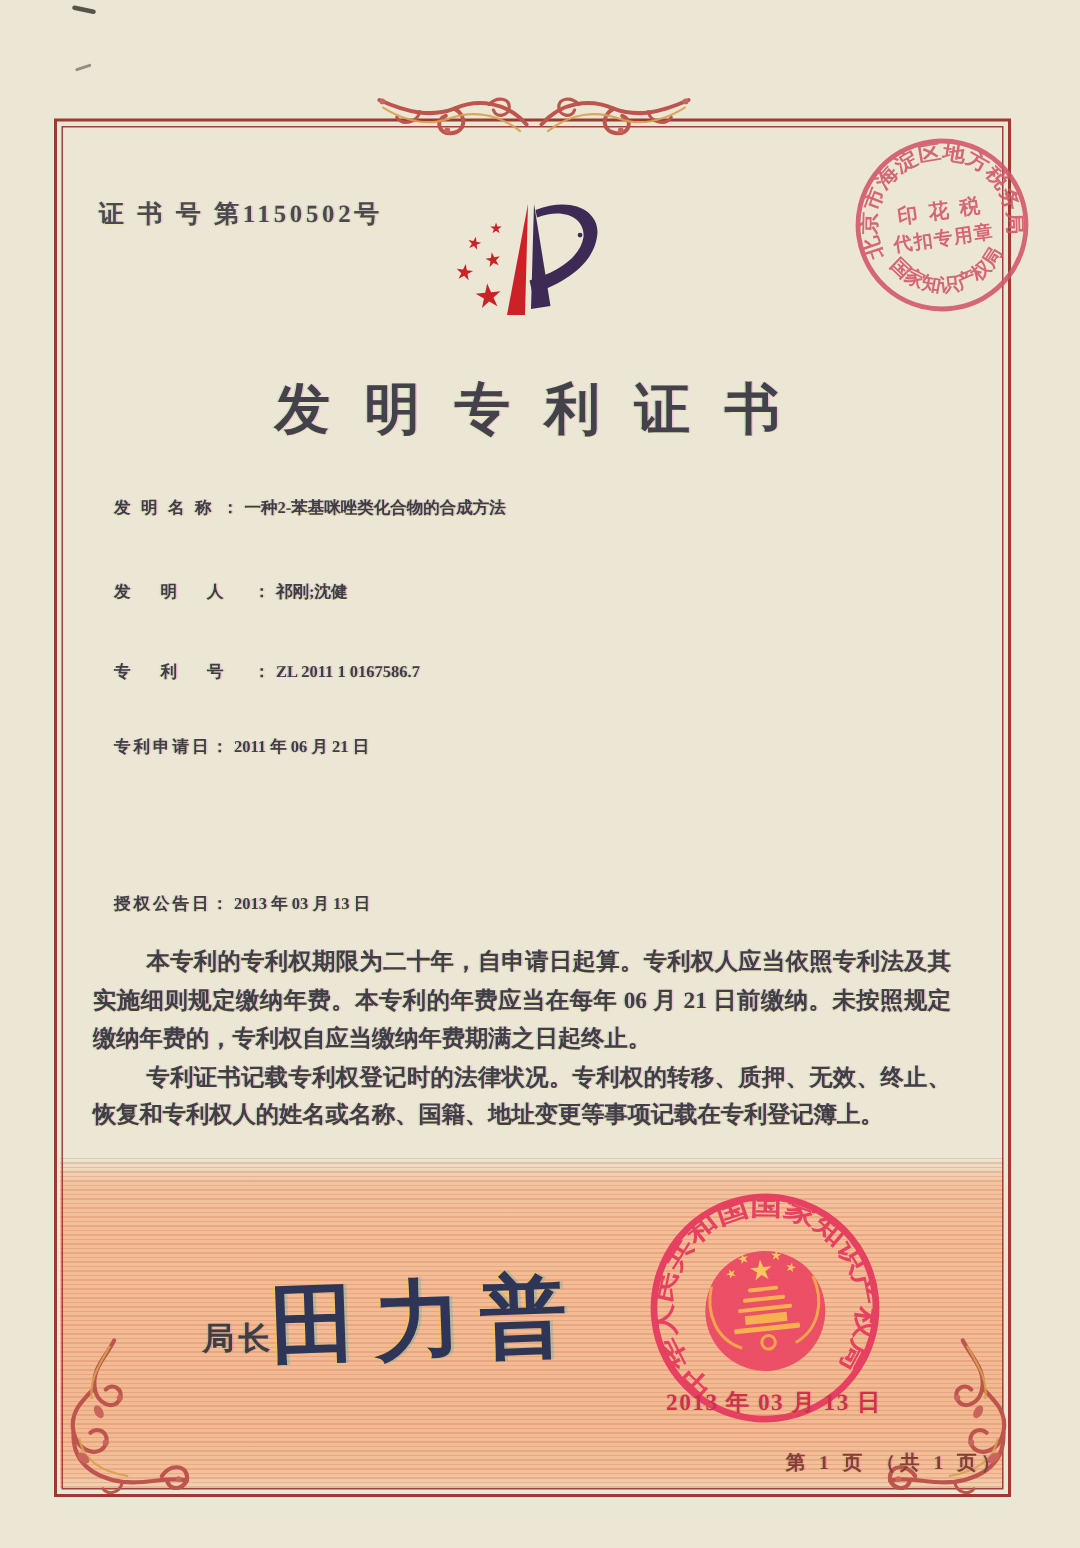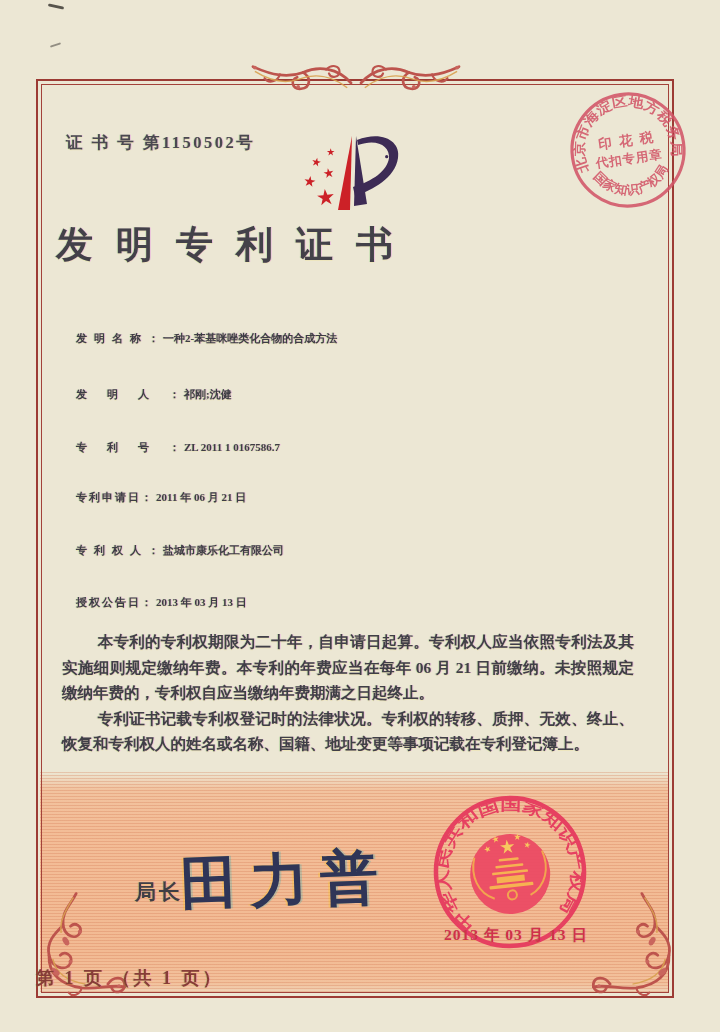--- a/index.html
+++ b/index.html
@@ -20,21 +20,21 @@
   .band{position:absolute;left:40px;top:772px;width:629px;height:220px;z-index:1;
     background:
       repeating-linear-gradient(180deg, rgba(210,118,80,.30) 0 1px, rgba(255,255,255,0) 1px 3px),
       linear-gradient(180deg, rgba(243,190,150,0) 0%, rgba(243,189,150,.85) 8%,
          #f3bd97 25%, #f2ba93 82%, rgba(243,189,150,.9) 96%, rgba(243,189,150,.45) 100%);}
 
   .fx{text-shadow:1px 0 0 rgba(225,0,255,.16), -1px 0 0 rgba(40,190,30,.16), 0 1px 0 rgba(255,225,0,.10);}
 
   .cert-no{position:absolute;left:66px;top:132px;font-size:16.5px;font-weight:bold;
     color:#4a4950;letter-spacing:2.5px;z-index:4;}
-  .title{position:absolute;left:36px;top:220px;width:634px;
+  .title{position:absolute;left:36px;top:248px;width:634px;text-align:center;
     font-size:37px;font-weight:bold;color:#434149;letter-spacing:23px;padding-left:20px;
     box-sizing:border-box;z-index:4;}
 
   .logo{position:absolute;left:295px;top:126px;width:125px;height:96px;z-index:4;}
 
   .field{position:absolute;left:76px;z-index:4;font-size:11px;font-weight:bold;color:#3e3d45;white-space:nowrap;}
   .f-label{display:inline-block;}
   .ls4{letter-spacing:7px;}
   .ls3{letter-spacing:20px;}
   .ls5{letter-spacing:2px;}
@@ -50,22 +50,22 @@
     font-family:"DejaVu Sans","Liberation Sans",sans-serif;
     text-shadow:2px 0 0 rgba(0,175,190,.22), -2px 0 0 rgba(255,205,0,.25);}
 
   .office-seal{position:absolute;left:430px;top:792px;width:160px;height:160px;z-index:5;
     transform:rotate(-6deg);opacity:.94;}
   .seal-date{position:absolute;left:444px;top:925px;font-size:15.5px;font-weight:bold;
     color:#d0314a;letter-spacing:1px;z-index:6;}
   .tax-seal{position:absolute;left:566px;top:88px;width:124px;height:124px;z-index:5;
     transform:rotate(-8deg);opacity:.88;}
 
-  .footer{position:absolute;left:36px;top:966px;width:634px;text-align:left;
-    font-size:18px;font-weight:bold;color:#863d36;letter-spacing:3px;z-index:4;}
+  .footer{position:absolute;left:36px;top:966px;width:634px;text-align:right;
+    font-size:13px;font-weight:bold;color:#863d36;letter-spacing:3px;z-index:4;}
 
   .orn{position:absolute;z-index:3;}
   .orn.bl{left:22px;top:888px;width:112px;height:112px;}
   .orn.br{left:584px;top:888px;width:112px;height:112px;transform:scaleX(-1);}
   .orn.tcl{left:248px;top:58px;width:108px;height:50px;transform:scaleX(-1);}
   .orn.tcr{left:356px;top:58px;width:108px;height:50px;}
 
   svg text{font-family:"Liberation Serif","DejaVu Serif",serif;font-weight:bold;}
 </style>
 </head>
@@ -161,23 +161,20 @@
     <span class="f-label ls4">发明名称</span><span class="f-colon">：</span><span class="f-value">一种2-苯基咪唑类化合物的合成方法</span>
   </div>
   <div class="field fx" style="top:387px">
     <span class="f-label ls3">发明人</span><span class="f-colon">：</span><span class="f-value">祁刚;沈健</span>
   </div>
   <div class="field fx" style="top:440px">
     <span class="f-label ls3">专利号</span><span class="f-colon">：</span><span class="f-value">ZL 2011 1 0167586.7</span>
   </div>
   <div class="field fx" style="top:490px">
     <span class="f-label ls5">专利申请日</span><span class="f-colon">：</span><span class="f-value">2011 年 06 月 21 日</span>
-  </div>
-  <div class="field fx" style="top:543px">
-    <span class="f-label ls4">专利权人</span><span class="f-colon">：</span><span class="f-value">盐城市康乐化工有限公司</span>
   </div>
   <div class="field fx" style="top:595px">
     <span class="f-label ls5">授权公告日</span><span class="f-colon">：</span><span class="f-value">2013 年 03 月 13 日</span>
   </div>
 
   <div class="paras fx">
     <p>本专利的专利权期限为二十年，自申请日起算。专利权人应当依照专利法及其实施细则规定缴纳年费。本专利的年费应当在每年 06 月 21 日前缴纳。未按照规定缴纳年费的，专利权自应当缴纳年费期满之日起终止。</p>
     <p>专利证书记载专利权登记时的法律状况。专利权的转移、质押、无效、终止、恢复和专利权人的姓名或名称、国籍、地址变更等事项记载在专利登记簿上。</p>
   </div>
 

